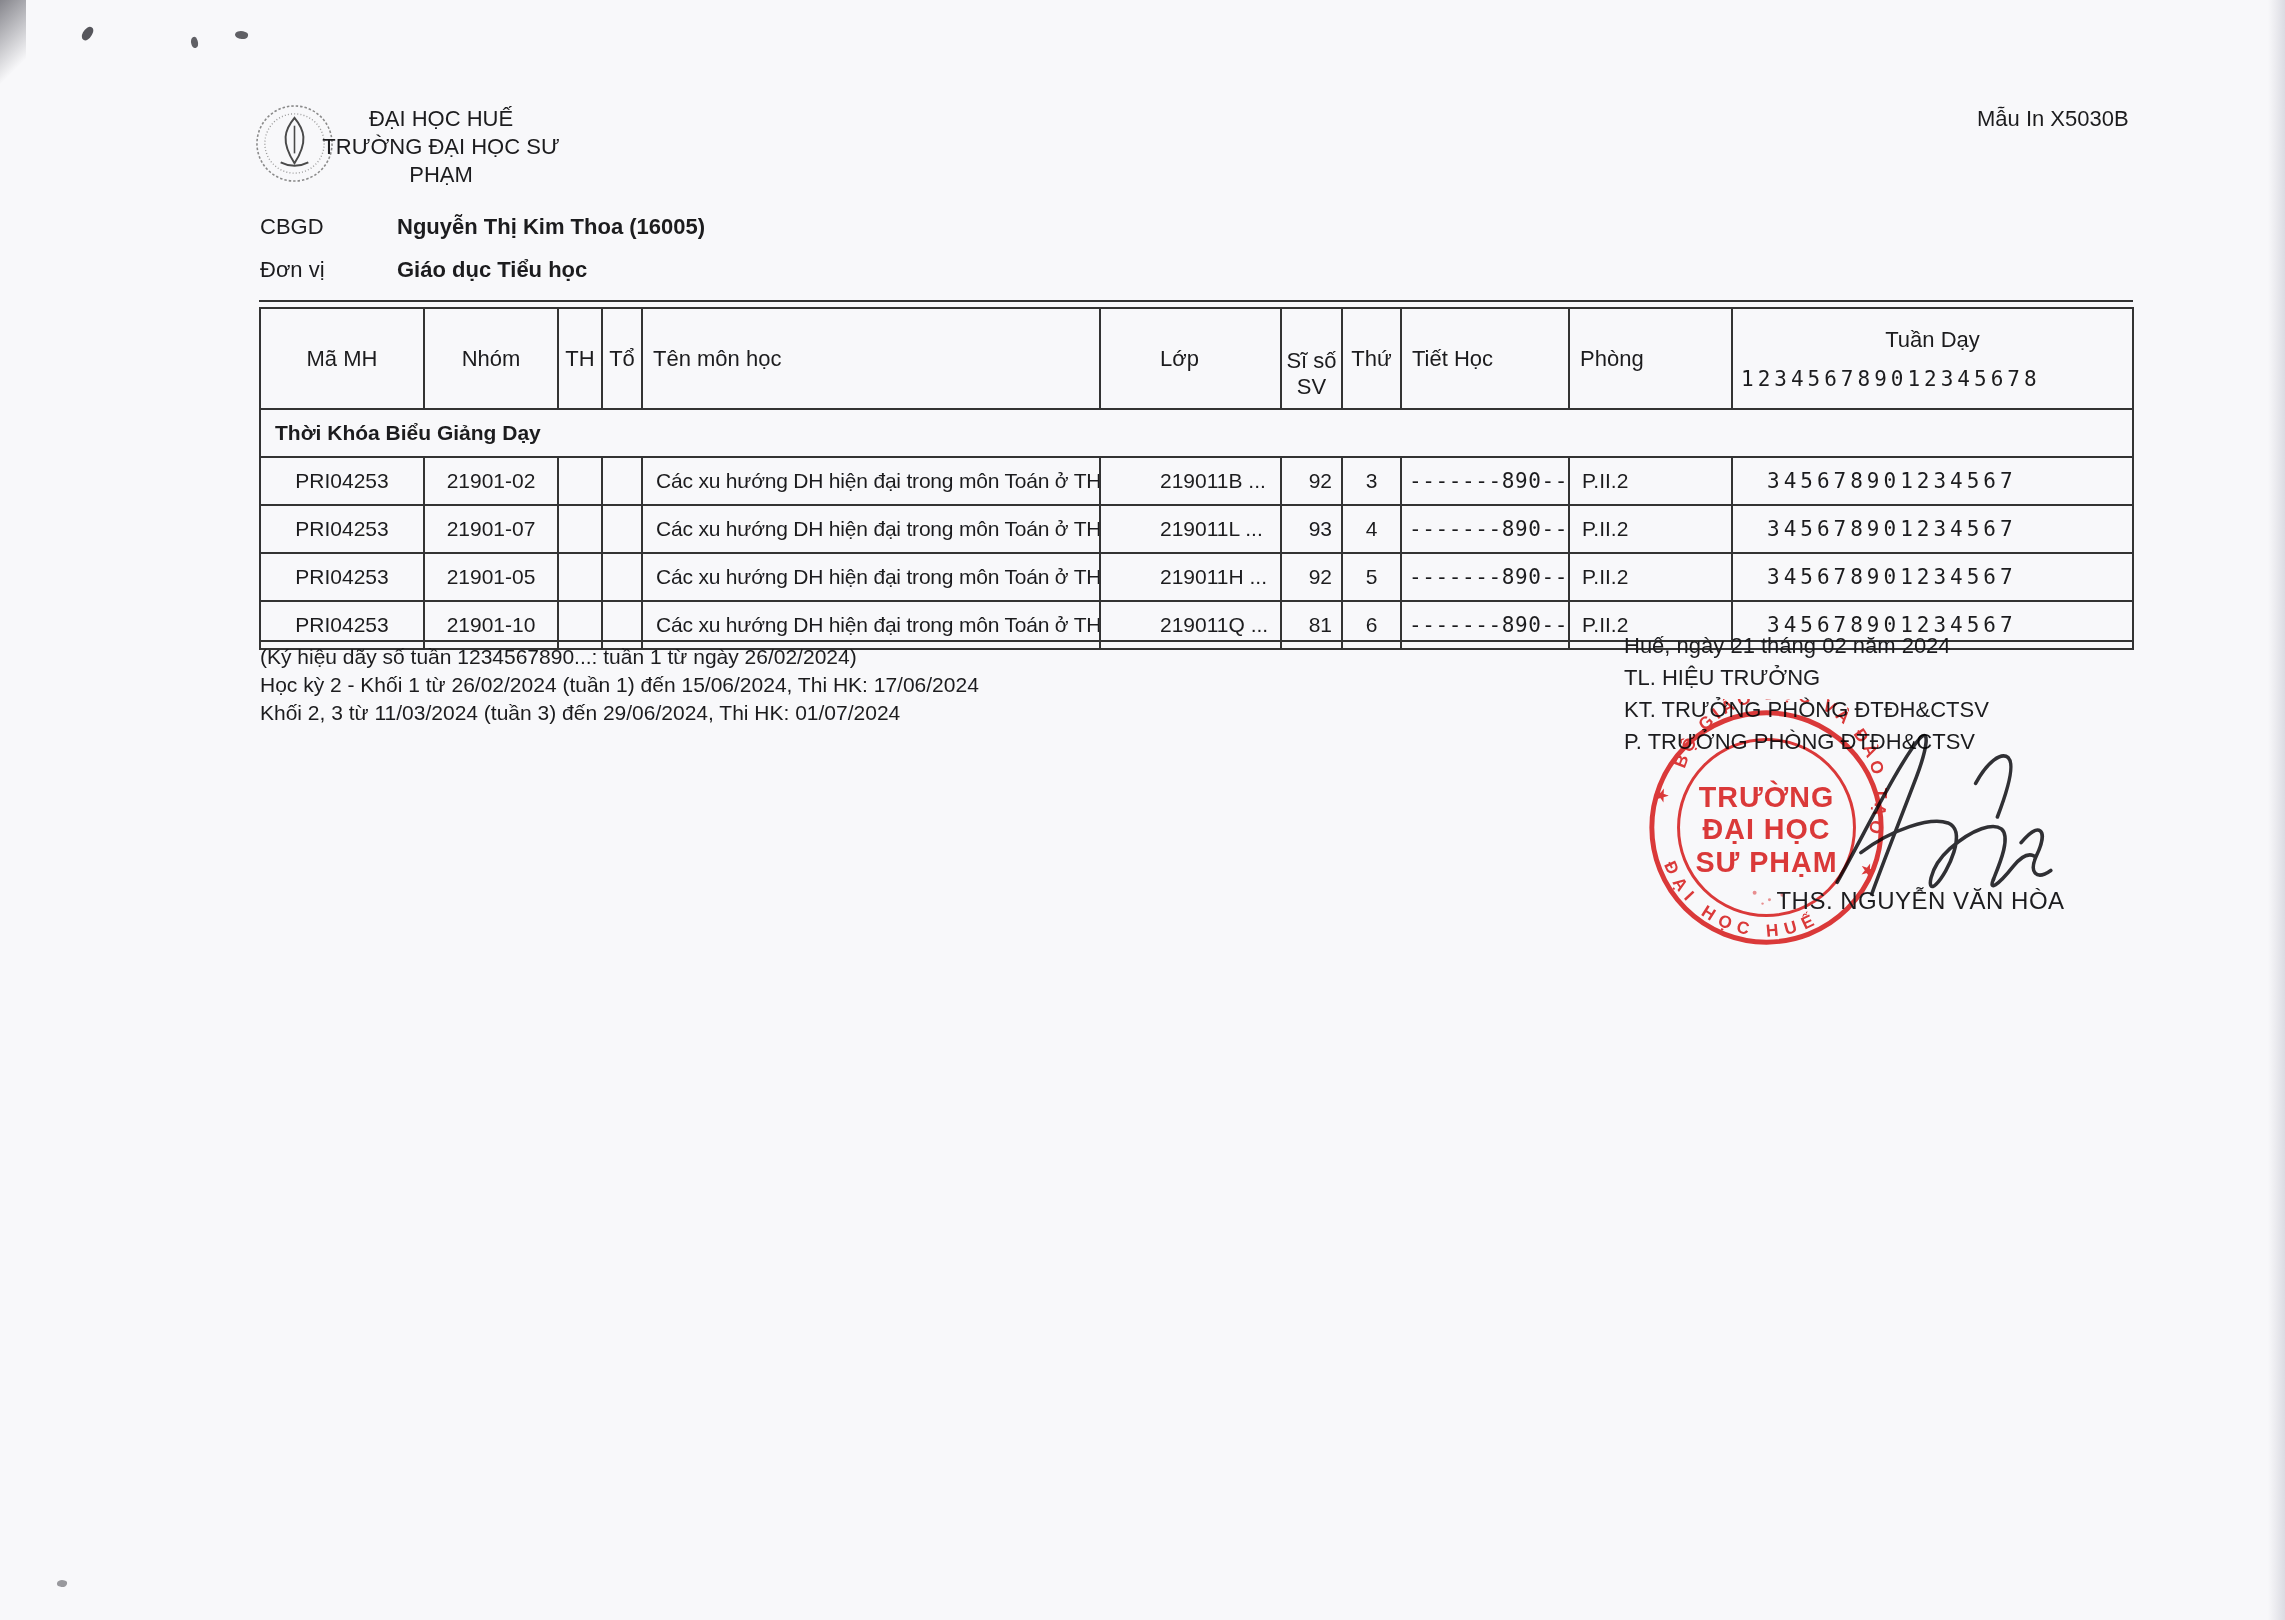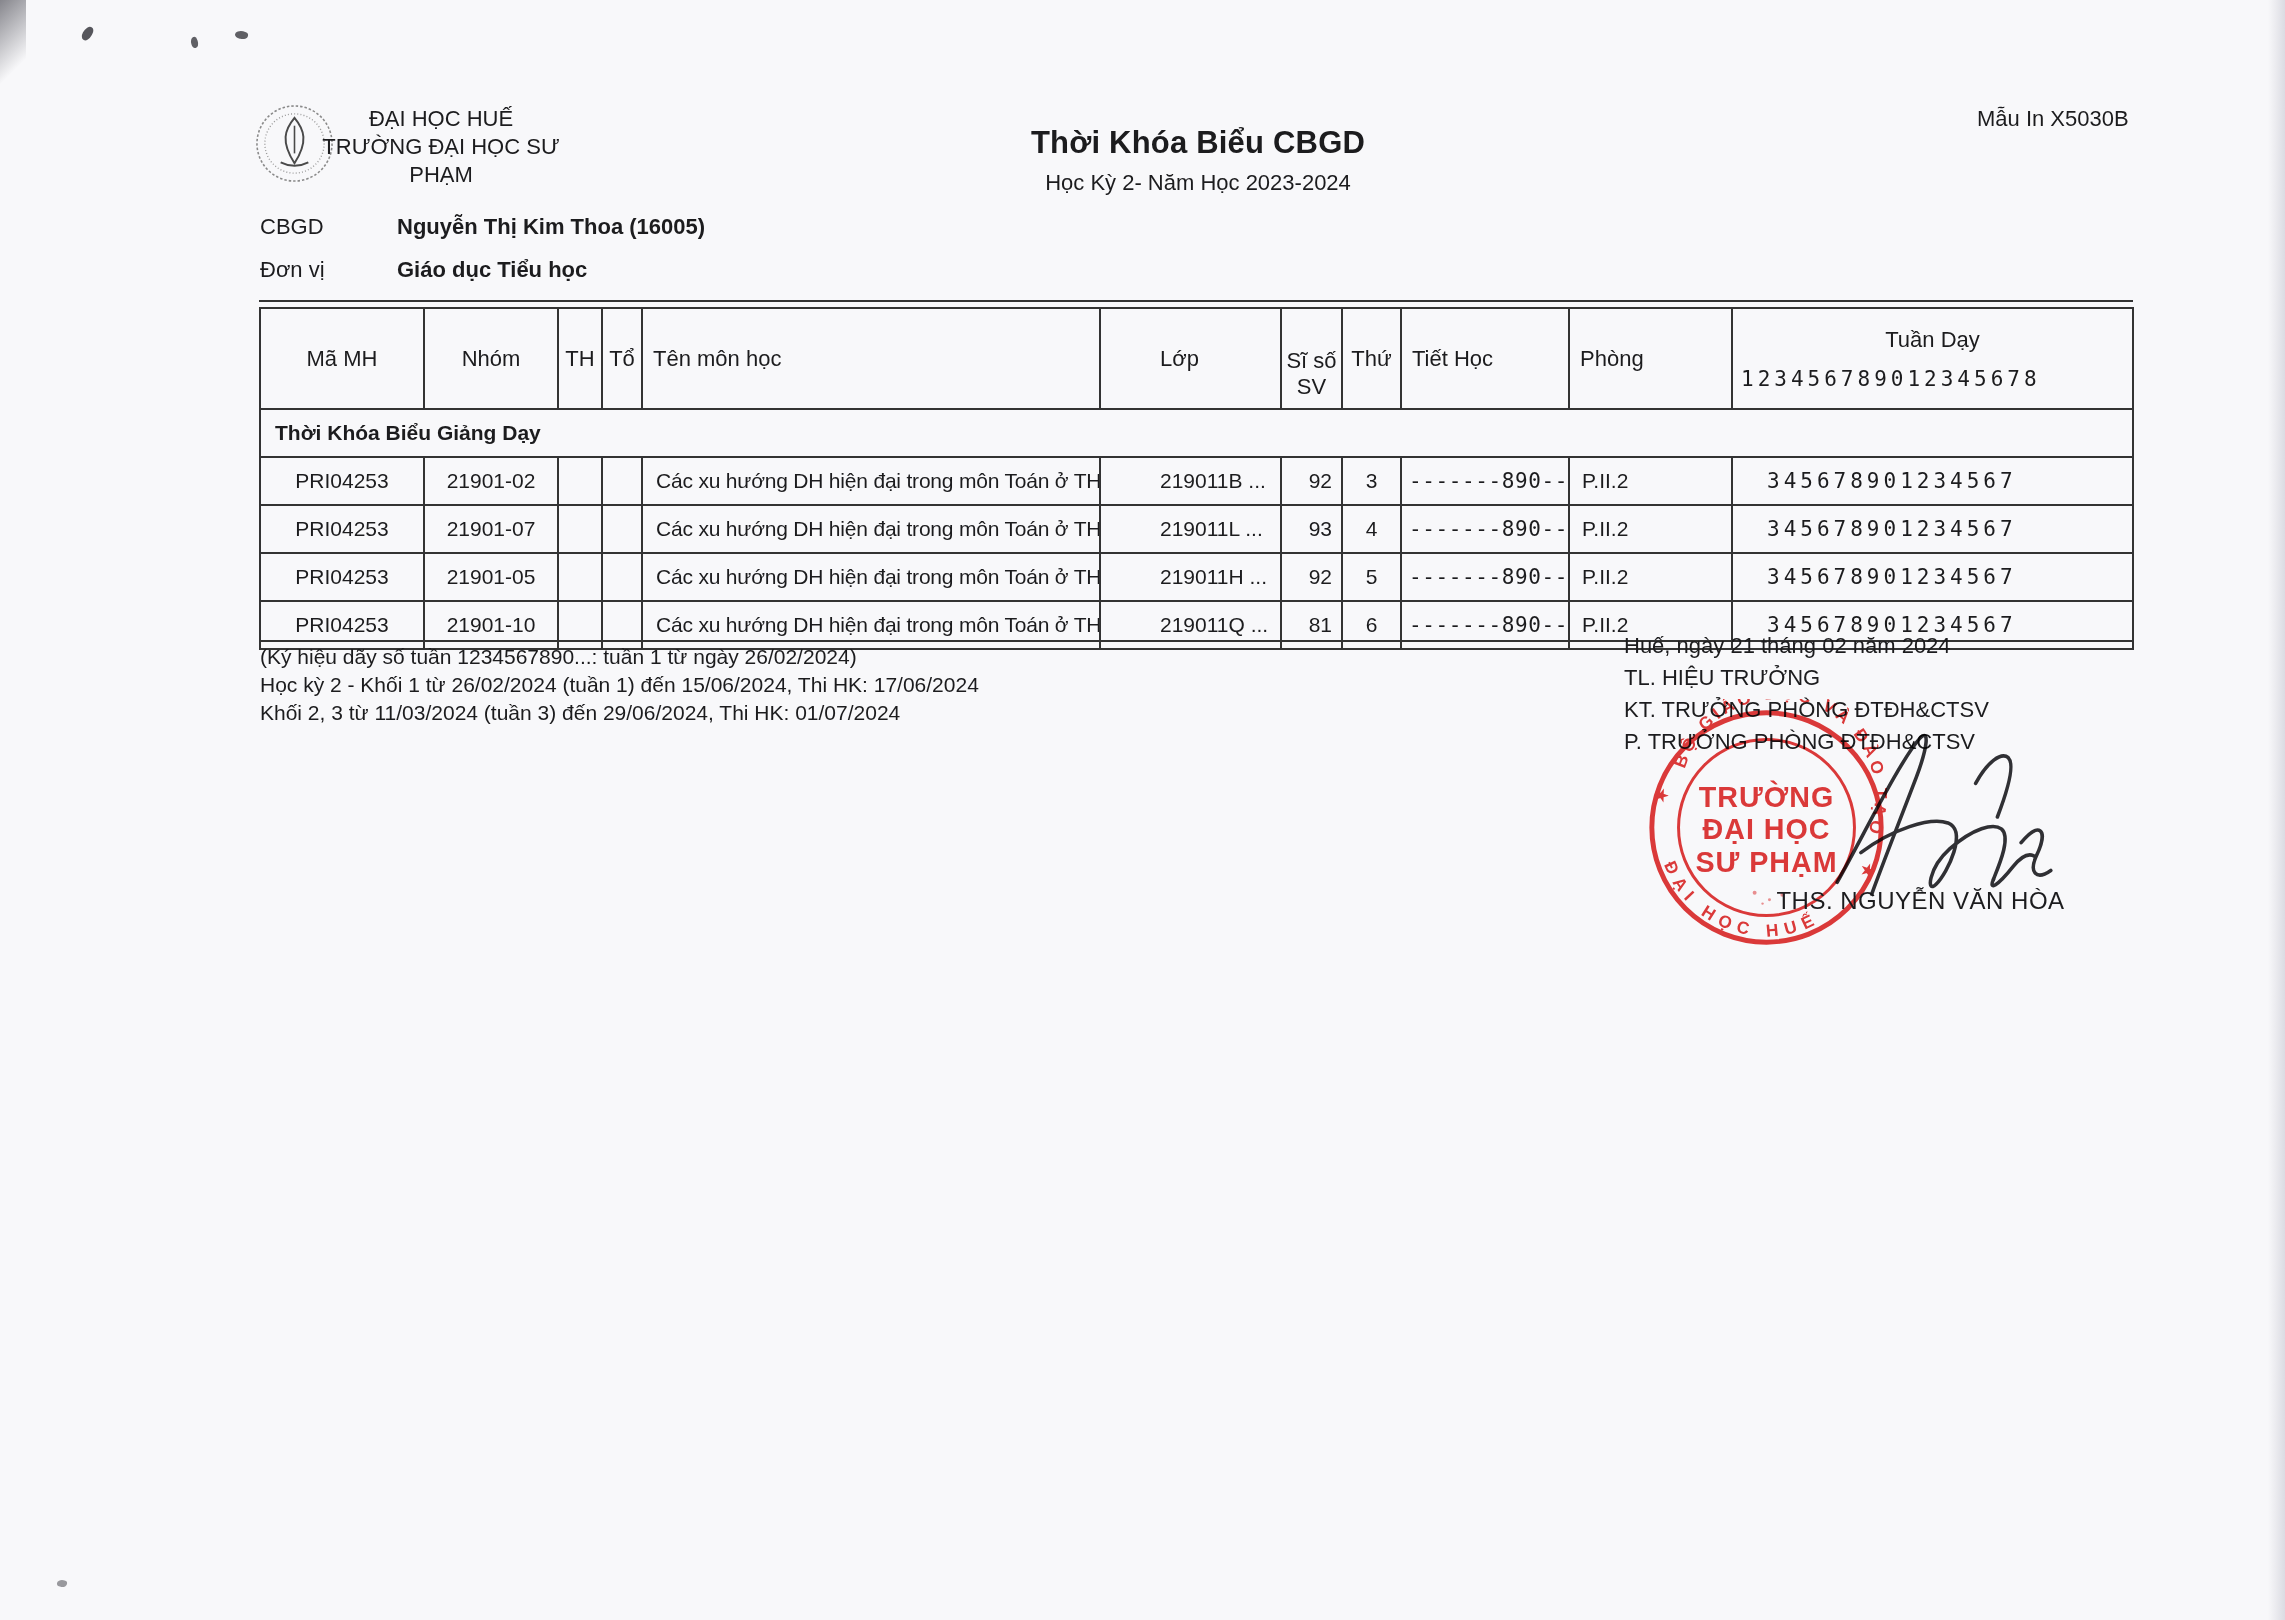--- a/index.html
+++ b/index.html
@@ -74,24 +74,20 @@
   <svg class="logo" viewBox="0 0 84 84">
     <circle cx="42" cy="42" r="38" fill="none" stroke="#8a8a8a" stroke-width="1.6" stroke-dasharray="2.5 2"></circle>
     <circle cx="42" cy="42" r="30" fill="none" stroke="#9a9a9a" stroke-width="1.4" stroke-dasharray="1 2.2"></circle>
     <path d="M42,16 C52,28 56,40 42,62 C28,40 32,28 42,16 Z" fill="none" stroke="#4a4a4a" stroke-width="2"></path>
     <line x1="42" y1="24" x2="42" y2="52" stroke="#4a4a4a" stroke-width="1.6"></line>
     <path d="M28,61 q14,7 28,0" fill="none" stroke="#4a4a4a" stroke-width="2"></path>
   </svg>
   <div class="org">
     <div>ĐẠI HỌC HUẾ</div>
     <div>TRƯỜNG ĐẠI HỌC SƯ PHẠM</div>
-  </div>
-  <div class="title-block">
-    <h1>Thời Khóa Biểu CBGD</h1>
-    <div class="subtitle">Học Kỳ 2- Năm Học 2023-2024</div>
   </div>
   <div class="formcode">Mẫu In X5030B</div>
 
   <div class="info-label r1">CBGD</div>
   <div class="info-value r1">Nguyễn Thị Kim Thoa (16005)</div>
   <div class="info-label r2">Đơn vị</div>
   <div class="info-value r2">Giáo dục Tiểu học</div>
 
   <div class="rule rule-top"></div>
   <table class="tkb">

